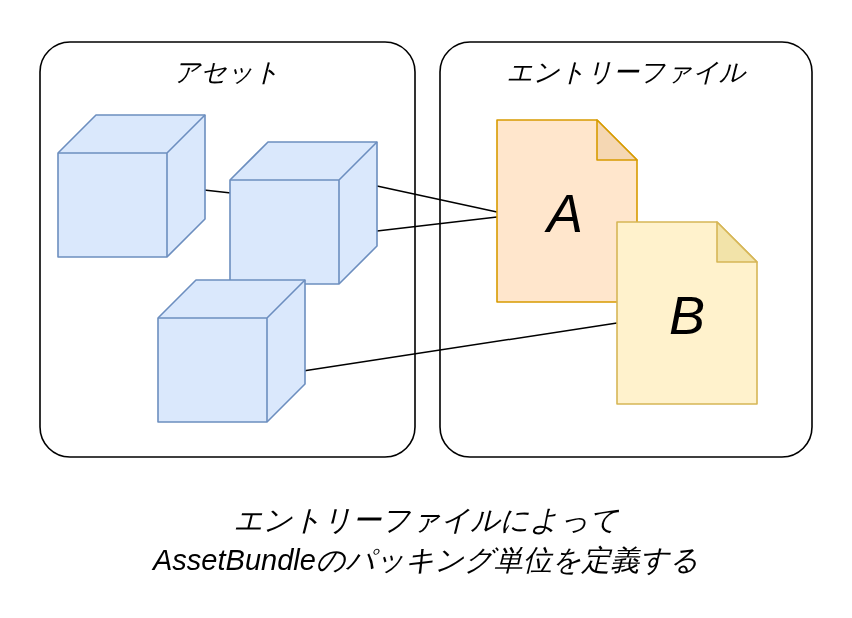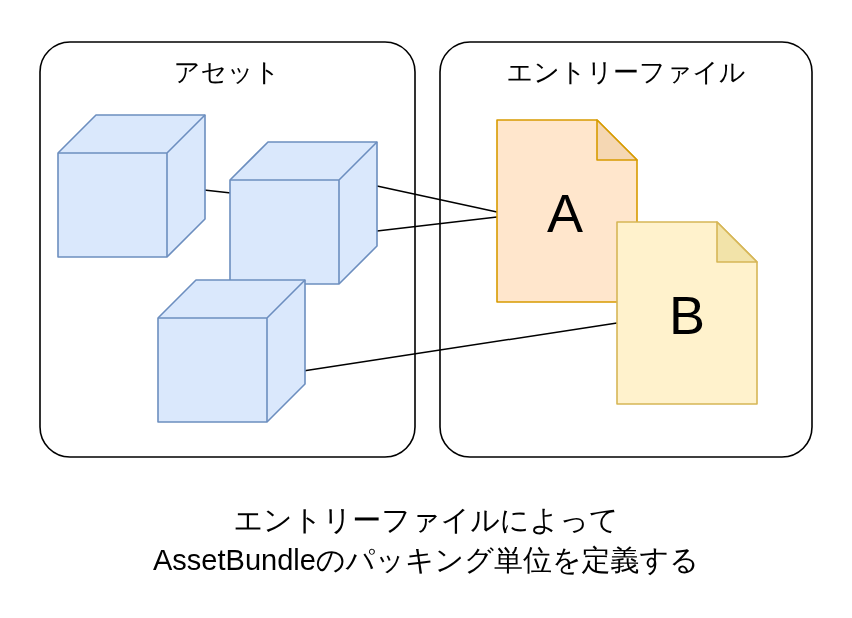--- a/index.html
+++ b/index.html
@@ -9,20 +9,21 @@
   }
   body {
     width: 852px;
     height: 618px;
     font-family: "Liberation Sans", sans-serif;
   }
   .canvas {
     position: relative;
     width: 823px;
     height: 618px;
+    font-style: italic;
   }
   svg text {
     font-family: "Liberation Sans", sans-serif;
     fill: var(--text, #000);
   }
   .group-box {
     fill: #ffffff;
     stroke: var(--box-stroke, #000);
     stroke-width: 1.6;
   }

